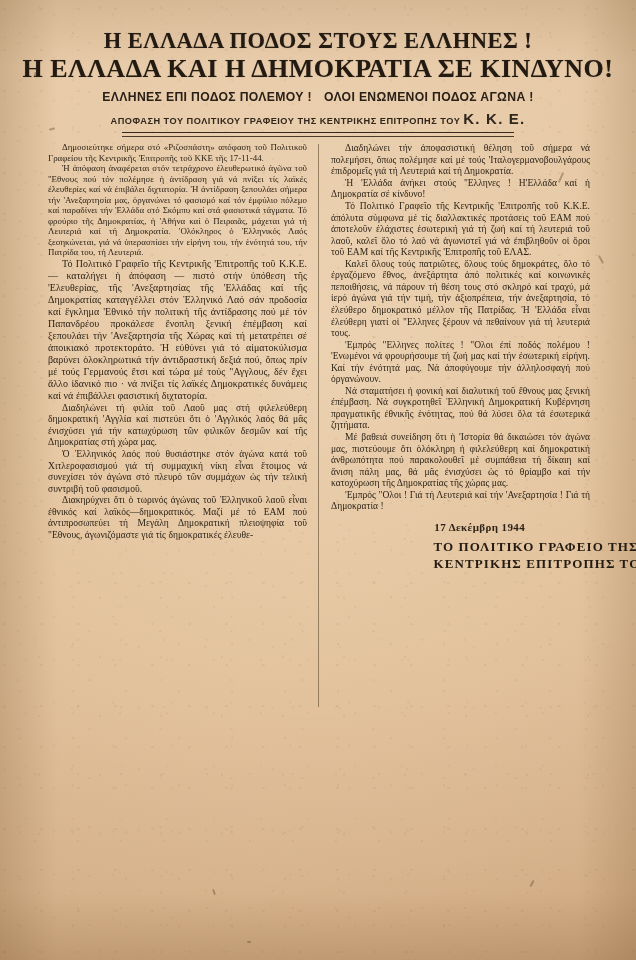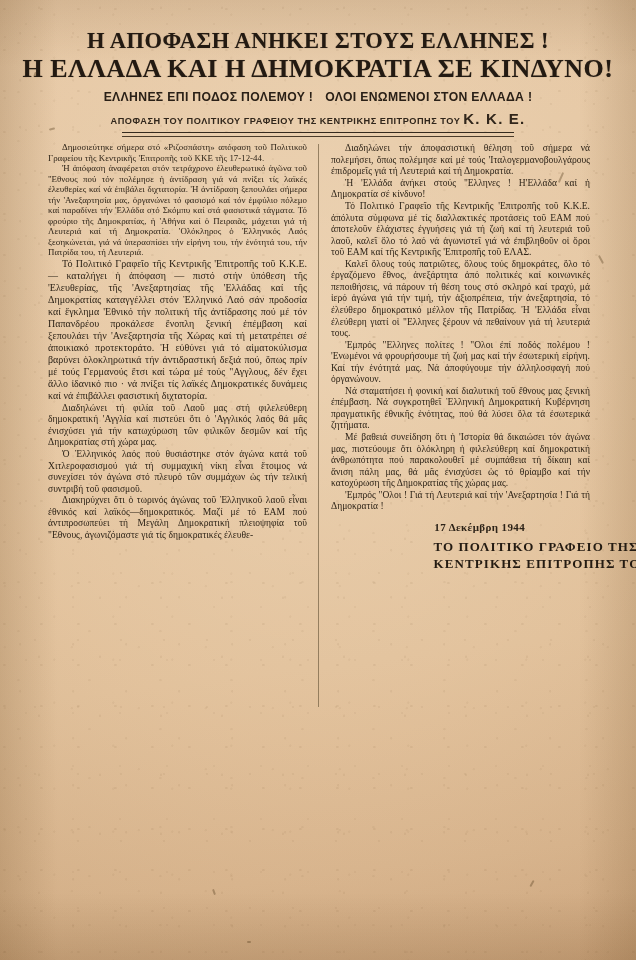--- a/index.html
+++ b/index.html
@@ -204,49 +204,49 @@
     pointer-events: none;
     z-index: 3;
   }
 </style>
 </head>
 <body>
 
 <div id="page">
 
   <div id="header">
-    <div class="hl1">Η ΑΠΟΦΑΣΗ ΑΝΗΚΕΙ ΣΤΟΥΣ ΕΛΛΗΝΕΣ !</div>
+    <div class="hl1">Η ΕΛΛΑΔΑ ΠΟΔΟΣ ΣΤΟΥΣ ΕΛΛΗΝΕΣ !</div>
     <div class="hl2">Η ΕΛΛΑΔΑ ΚΑΙ Η ΔΗΜΟΚΡΑΤΙΑ ΣΕ ΚΙΝΔΥΝΟ!</div>
     <div class="hl3">
-      <span>ΕΛΛΗΝΕΣ ΕΠΙ ΠΟΔΟΣ ΠΟΛΕΜΟΥ !</span><span class="gap"></span><span>ΟΛΟΙ ΕΝΩΜΕΝΟΙ ΣΤΟΝ ΕΛΛΑΔΑ !</span>
+      <span>ΕΛΛΗΝΕΣ ΕΠΙ ΠΟΔΟΣ ΠΟΛΕΜΟΥ !</span><span class="gap"></span><span>ΟΛΟΙ ΕΝΩΜΕΝΟΙ ΠΟΔΟΣ ΑΓΩΝΑ !</span>
     </div>
     <div class="hl4">
       <span>ΑΠΟΦΑΣΗ ΤΟΥ ΠΟΛΙΤΙΚΟΥ ΓΡΑΦΕΙΟΥ ΤΗΣ ΚΕΝΤΡΙΚΗΣ ΕΠΙΤΡΟΠΗΣ ΤΟΥ</span>
       <span class="kke">Κ. Κ. Ε.</span>
     </div>
     <div id="rule"></div>
   </div>
 
   <div id="cols">
 
     <div class="col left">
-      <p class="body lead">Δημοσιεύτηκε σήμερα στό «Ριζοσπάστη» απόφαση τοῦ Πολιτικοῦ Γραφείου τῆς Κεντρικῆς 'Επιτροπῆς τοῦ ΚΚΕ τῆς 17-12-44.</p>
+      <p class="body lead">Δημοσιεύτηκε σήμερα στό «Ριζοσπάστη» απόφαση τοῦ Πολιτικοῦ Γραφείου τῆς Κεντρικῆς 'Επιτροπῆς τοῦ ΚΚΕ τῆς 17-11-44.</p>
       <p class="body lead">Ἡ ἀπόφαση ἀναφέρεται στόν τετράχρονο ἐλευθερωτικό ἀγῶνα τοῦ "Εθνους πού τόν πολέμησε ἡ ἀντίδραση γιά νά πνίξει τίς λαϊκές ἐλευθερίες καί νά ἐπιβάλει διχτατορία. Ἡ ἀντίδραση ξεπουλάει σήμερα τήν 'Ανεξαρτησία μας, ὀργανώνει τό φασισμό καί τόν ἐμφύλιο πόλεμο καί παραδίνει τήν Ἑλλάδα στό Σκόμπυ καί στά φασιστικά τάγματα. Τό φρούριο τῆς Δημοκρατίας, ἡ 'Αθήνα καί ὁ Πειραιᾶς, μάχεται γιά τή Λευτεριά καί τή Δημοκρατία. 'Ολόκληρος ὁ Ἑλληνικός Λαός ξεσηκώνεται, γιά νά ὑπερασπίσει τήν εἰρήνη του, τήν ἑνότητά του, τήν Πατρίδα του, τή Λευτεριά.</p>
       <p class="body opener">Τό Πολιτικό Γραφεῖο τῆς Κεντρικῆς 'Επιτροπῆς τοῦ Κ.Κ.Ε. — καταλήγει ἡ ἀπόφαση — πιστό στήν ὑπόθεση τῆς 'Ελευθερίας, τῆς 'Ανεξαρτησίας τῆς 'Ελλάδας καί τῆς Δημοκρατίας καταγγέλλει στόν Ἑλληνικό Λαό σάν προδοσία καί ἔγκλημα 'Εθνικό τήν πολιτική τῆς ἀντίδρασης πού μέ τόν Παπανδρέου προκάλεσε ἔνοπλη ξενική ἐπέμβαση καί ξεπουλάει τήν 'Ανεξαρτησία τῆς Χώρας καί τή μετατρέπει σέ ἀποικιακό προτεκτοράτο. Ἡ εὐθύνει γιά τό αἱματοκύλισμα βαρύνει ὁλοκληρωτικά τήν ἀντιδραστική δεξιά πού, ὅπως πρίν μέ τούς Γερμανούς ἔτσι καί τώρα μέ τούς "Αγγλους, δέν ἔχει ἄλλο ἰδανικό πιο · νά πνίξει τίς λαϊκές Δημοκρατικές δυνάμεις καί νά ἐπιβάλλει φασιστική διχτατορία.</p>
       <p class="body">Διαδηλώνει τή φιλία τοῦ Λαοῦ μας στή φιλελεύθερη δημοκρατική 'Αγγλία καί πιστεύει ὅτι ὁ 'Αγγλικός λαός θά μᾶς ἐνισχύσει γιά τήν κατωχύρωση τῶν φιλικῶν δεσμῶν καί τῆς Δημοκρατίας στή χώρα μας.</p>
       <p class="body">Ὁ Ἑλληνικός λαός πού θυσιάστηκε στόν ἀγώνα κατά τοῦ Χιτλεροφασισμού γιά τή συμμαχική νίκη εἶναι ἕτοιμος νά συνεχίσει τόν ἀγώνα στό πλευρό τῶν συμμάχων ὡς τήν τελική συντριβή τοῦ φασισμοῦ.</p>
       <p class="body">Διακηρύχνει ὅτι ὁ τωρινός ἀγώνας τοῦ Ἑλληνικοῦ λαοῦ εἶναι ἐθνικός καί λαϊκός—δημοκρατικός. Μαζί μέ τό ΕΑΜ πού ἀντιπροσωπεύει τή Μεγάλη Δημοκρατική πλειοψηφία τοῦ "Εθνους, ἀγωνιζόμαστε γιά τίς δημοκρατικές ἐλευθε-</p>
     </div>
 
     <div id="divider"></div>
 
     <div class="col right">
       <p class="body">Διαδηλώνει τήν ἀποφασιστική θέληση τοῦ σήμερα νά πολεμήσει, ὅπως πολέμησε καί μέ τούς 'Ιταλογερμανοβουλγάρους ἐπιδρομεῖς γιά τή Λευτεριά καί τή Δημοκρατία.</p>
       <p class="body">Ἡ 'Ελλάδα ἀνήκει στούς "Ελληνες ! Η'Ελλάδα καί ἡ Δημοκρατία σέ κίνδυνο!</p>
-      <p class="body">Τό Πολιτικό Γραφεῖο τῆς Κεντρικῆς 'Επιτροπῆς τοῦ Κ.Κ.Ε. ἀπόλυτα σύμφωνα μέ τίς διαλλακτικές προτάσεις τοῦ ΕΑΜ πού ἀποτελοῦν ἐλάχιστες ἐγγυήσεις γιά τή ζωή καί τή λευτεριά τοῦ λαοῦ, καλεῖ ὅλο τό λαό νά ἀγωνιστεῖ γιά νά ἐπιβληθοῦν οἱ ὅροι τοῦ ΕΑΜ καί τῆς Κεντρικῆς 'Επιτροπῆς τοῦ ΕΛΑΣ.</p>
+      <p class="body">Τό Πολιτικό Γραφεῖο τῆς Κεντρικῆς 'Επιτροπῆς τοῦ Κ.Κ.Ε. ἀπόλυτα σύμφωνα μέ τίς διαλλακτικές προτάσεις τοῦ ΕΑΜ πού ἀποτελοῦν ἐλάχιστες ἐσωτερική γιά τή ζωή καί τή λευτεριά τοῦ λαοῦ, καλεῖ ὅλο τό λαό νά ἀγωνιστεῖ γιά νά ἐπιβληθοῦν οἱ ὅροι τοῦ ΕΑΜ καί τῆς Κεντρικῆς 'Επιτροπῆς τοῦ ΕΛΑΣ.</p>
       <p class="body">Καλεῖ ὅλους τούς πατριῶτες, ὅλους τούς δημοκράτες, ὅλο τό ἐργαζόμενο ἔθνος, ἀνεξάρτητα ἀπό πολιτικές καί κοινωνικές πεποιθήσεις, νά πάρουν τή θέση τους στό σκληρό καί τραχύ, μά ἱερό ἀγώνα γιά τήν τιμή, τήν ἀξιοπρέπεια, τήν ἀνεξαρτησία, τό ἐλεύθερο δημοκρατικό μέλλον τῆς Πατρίδας. Ἡ 'Ελλάδα εἶναι ἐλεύθερη γιατί οἱ "Ελληνες ξέρουν νά πεθαίνουν γιά τή λευτεριά τους.</p>
       <p class="body">'Εμπρός "Ελληνες πολίτες ! "Ολοι ἐπί ποδός πολέμου ! 'Ενωμένοι νά φρουρήσουμε τή ζωή μας καί τήν ἐσωτερική εἰρήνη. Καί τήν ἑνότητά μας. Νά ἀποφύγουμε τήν ἀλληλοσφαγή πού ὀργανώνουν.</p>
       <p class="body">Νά σταματήσει ἡ φονική καί διαλυτική τοῦ ἔθνους μας ξενική ἐπέμβαση. Νά συγκροτηθεῖ Ἑλληνική Δημοκρατική Κυβέρνηση πραγματικῆς ἐθνικῆς ἑνότητας, πού θά λύσει ὅλα τά ἐσωτερικά ζητήματα.</p>
       <p class="body">Μέ βαθειά συνείδηση ὅτι ἡ 'Ιστορία θά δικαιώσει τόν ἀγώνα μας, πιστεύουμε ὅτι ὁλόκληρη ἡ φιλελεύθερη καί δημοκρατική ἀνθρωπότητα πού παρακολουθεῖ μέ συμπάθεια τή δίκαιη καί ἄνιση πάλη μας, θά μᾶς ἐνισχύσει ὡς τό θρίαμβο καί τήν κατοχύρωση τῆς Δημοκρατίας τῆς χώρας μας.</p>
       <p class="body">'Εμπρός "Ολοι ! Γιά τή Λευτεριά καί τήν 'Ανεξαρτησία ! Γιά τή Δημοκρατία !</p>
 
       <div id="signature">
         <div id="sig-inner">
           <div class="sig-date">17 Δεκέμβρη 1944</div>
           <div class="sig-line">ΤΟ ΠΟΛΙΤΙΚΟ ΓΡΑΦΕΙΟ ΤΗΣ</div>

